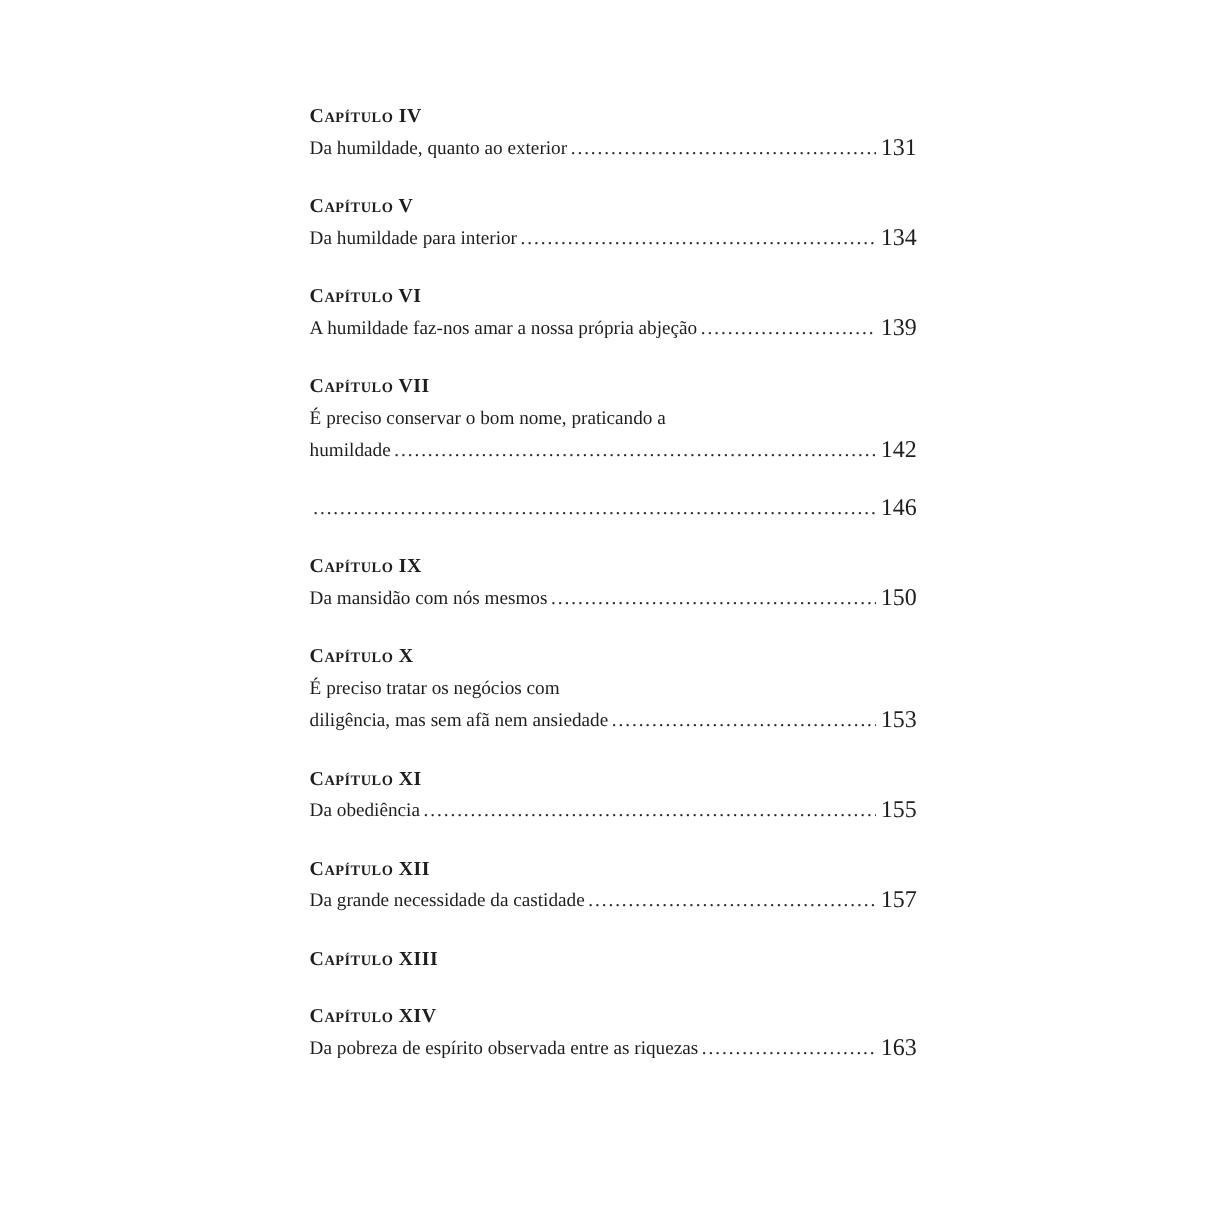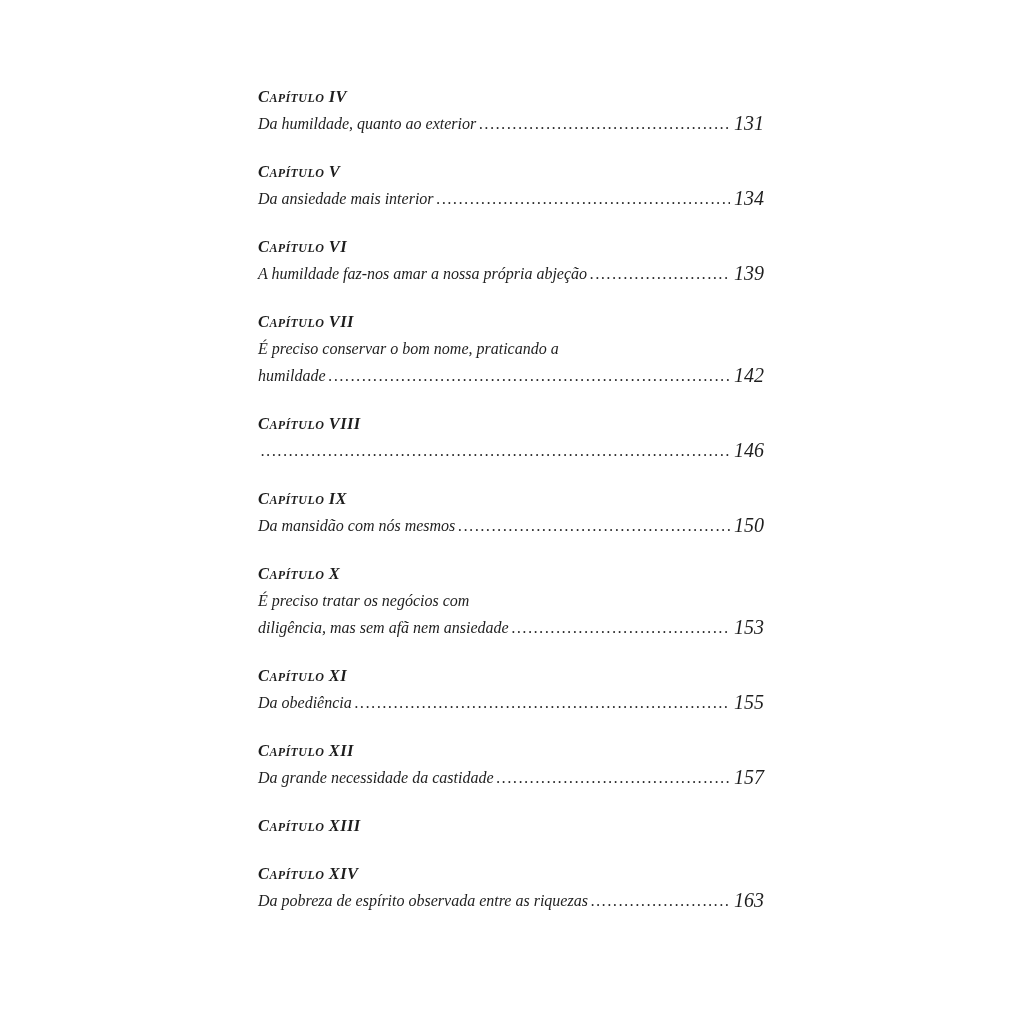--- a/index.html
+++ b/index.html
@@ -12,21 +12,20 @@
     background: #ffffff;
     font-family: "Liberation Serif", serif;
     color: #1e1e1e;
     overflow: hidden;
   }
   .page {
     position: relative;
     width: 1024px;
     height: 916px;
     background: #ffffff;
-    font-style: italic;
   }
   .toc {
     position: absolute;
     left: 258px;
     top: 83px;
     width: 506px;
   }
   .entry {
     margin-bottom: 21px;
   }
@@ -75,21 +74,21 @@
   <div class="title-line">
           <span class="title-text">Da humildade, quanto ao exterior</span>
           <span class="leader"></span>
           <span class="pagenum">131</span>
         </div>
       </div>
 
   <div class="entry">
     <div class="chapter">Capítulo V</div>
   <div class="title-line">
-          <span class="title-text">Da ansiedade mais interior</span>
+          <span class="title-text">Da humildade para interior</span>
           <span class="leader"></span>
           <span class="pagenum">134</span>
         </div>
       </div>
 
   <div class="entry">
     <div class="chapter">Capítulo VI</div>
   <div class="title-line">
           <span class="title-text">A humildade faz-nos amar a nossa própria abjeção</span>
           <span class="leader"></span>
@@ -103,21 +102,20 @@
           <span class="title-text">É preciso conservar o bom nome, praticando a</span>
         </div>
         <div class="title-line">
           <span class="title-text">humildade</span>
           <span class="leader"></span>
           <span class="pagenum">142</span>
         </div>
       </div>
 
   <div class="entry">
-    <div class="chapter">Capítulo VIII</div>
   <div class="title-line">
           <span class="leader"></span>
           <span class="pagenum">146</span>
         </div>
       </div>
 
   <div class="entry">
     <div class="chapter">Capítulo IX</div>
   <div class="title-line">
           <span class="title-text">Da mansidão com nós mesmos</span>

